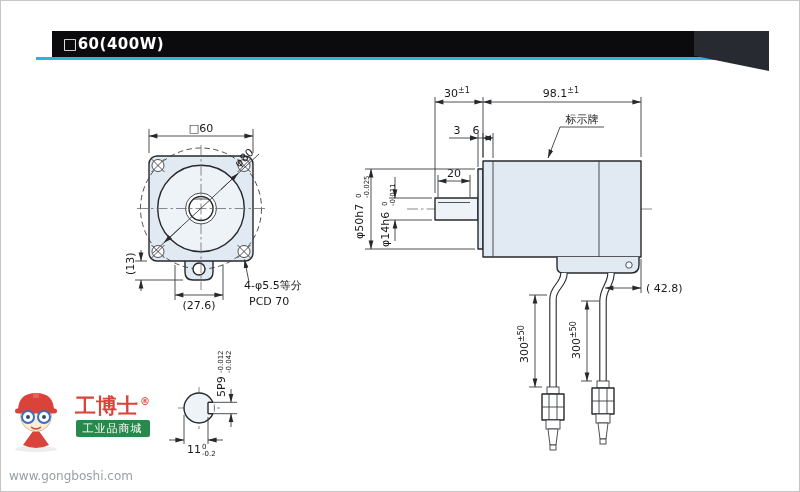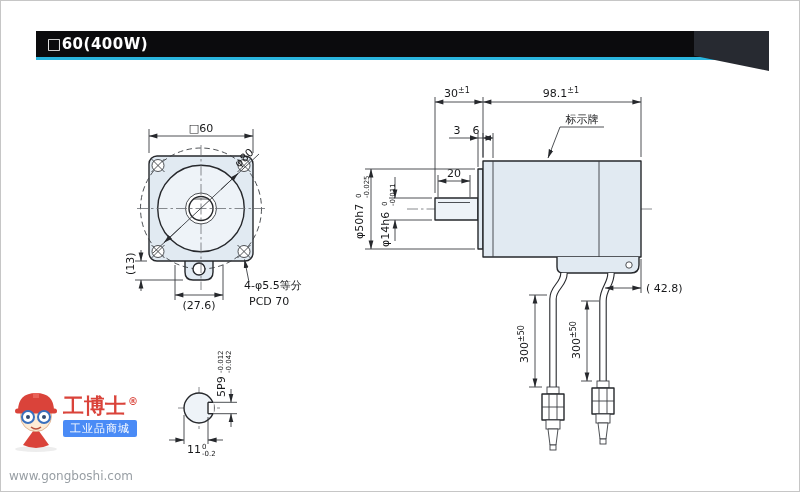--- a/index.html
+++ b/index.html
@@ -7,21 +7,21 @@
   body {
     position:relative; background:#fff; overflow:hidden;
     font-family:"DejaVu Sans","Liberation Sans",sans-serif;
   }
   .page { position:absolute; inset:0; border:1px solid #c6c6c6; background:#fff; }
 
   
   .header { position:absolute; left:35px; top:30px; width:733px; height:42px; z-index:5; }
   .header-line { position:absolute; left:0; top:26px; width:100%; height:3px; background:#2ab5de; z-index:1; }
   .header-bar {
-    position:absolute; left:0; top:0; width:672px; height:26px; background:#0b0b0d;
+    position:absolute; left:16px; top:0; width:672px; height:26px; background:#0b0b0d;
     color:#fff; display:flex; align-items:center; padding-left:11px; z-index:2;
   }
   .header-title { font-size:15px; font-weight:bold; letter-spacing:0.5px; }
   .header-wedge {
     position:absolute; right:0; top:0; width:75px; height:40px; background:#272a31; z-index:3;
     clip-path: polygon(0 0, 100% 0, 100% 100%, 0 62%);
   }
 
   
   .draw { position:absolute; left:0; top:0; z-index:2; }
@@ -32,26 +32,26 @@
   .fa  { fill:#e1eaf2; }
   .fb  { fill:#eef3f8; }
   .fw  { fill:#ffffff; }
   text { fill:#17181a; }
   .dt  { font-size:11px; }
   .tol { font-size:7px; }
   .sup { font-size:8px; }
 
   
   .watermark { position:absolute; left:8px; bottom:8px; z-index:6; opacity:0.92; }
-  .wm-row { display:flex; align-items:flex-start; gap:0; }
+  .wm-row { display:flex; align-items:flex-start; gap:12px;text-align:center; }
   .wm-col { padding-top:8px; }
   .wm-brand { color:#d7342a; font-size:21px; font-weight:bold; line-height:1.05; }
   .wm-reg { color:#d7342a; font-size:10px; vertical-align:super; margin-left:2px; }
   .wm-tagline {
-    display:inline-block; margin-top:3px; background:#3b82f6; color:#fff;
+    display:inline-block; margin-top:3px; background:#15803d; color:#fff;
     font-size:11px; padding:1px 7px; border-radius:2px; letter-spacing:1px;
   }
   .wm-url { color:#8f969c; font-size:12px; margin-top:16px; }
 </style>
 </head>
 <body>
 
 <div class="page">
 
   <div class="header">

